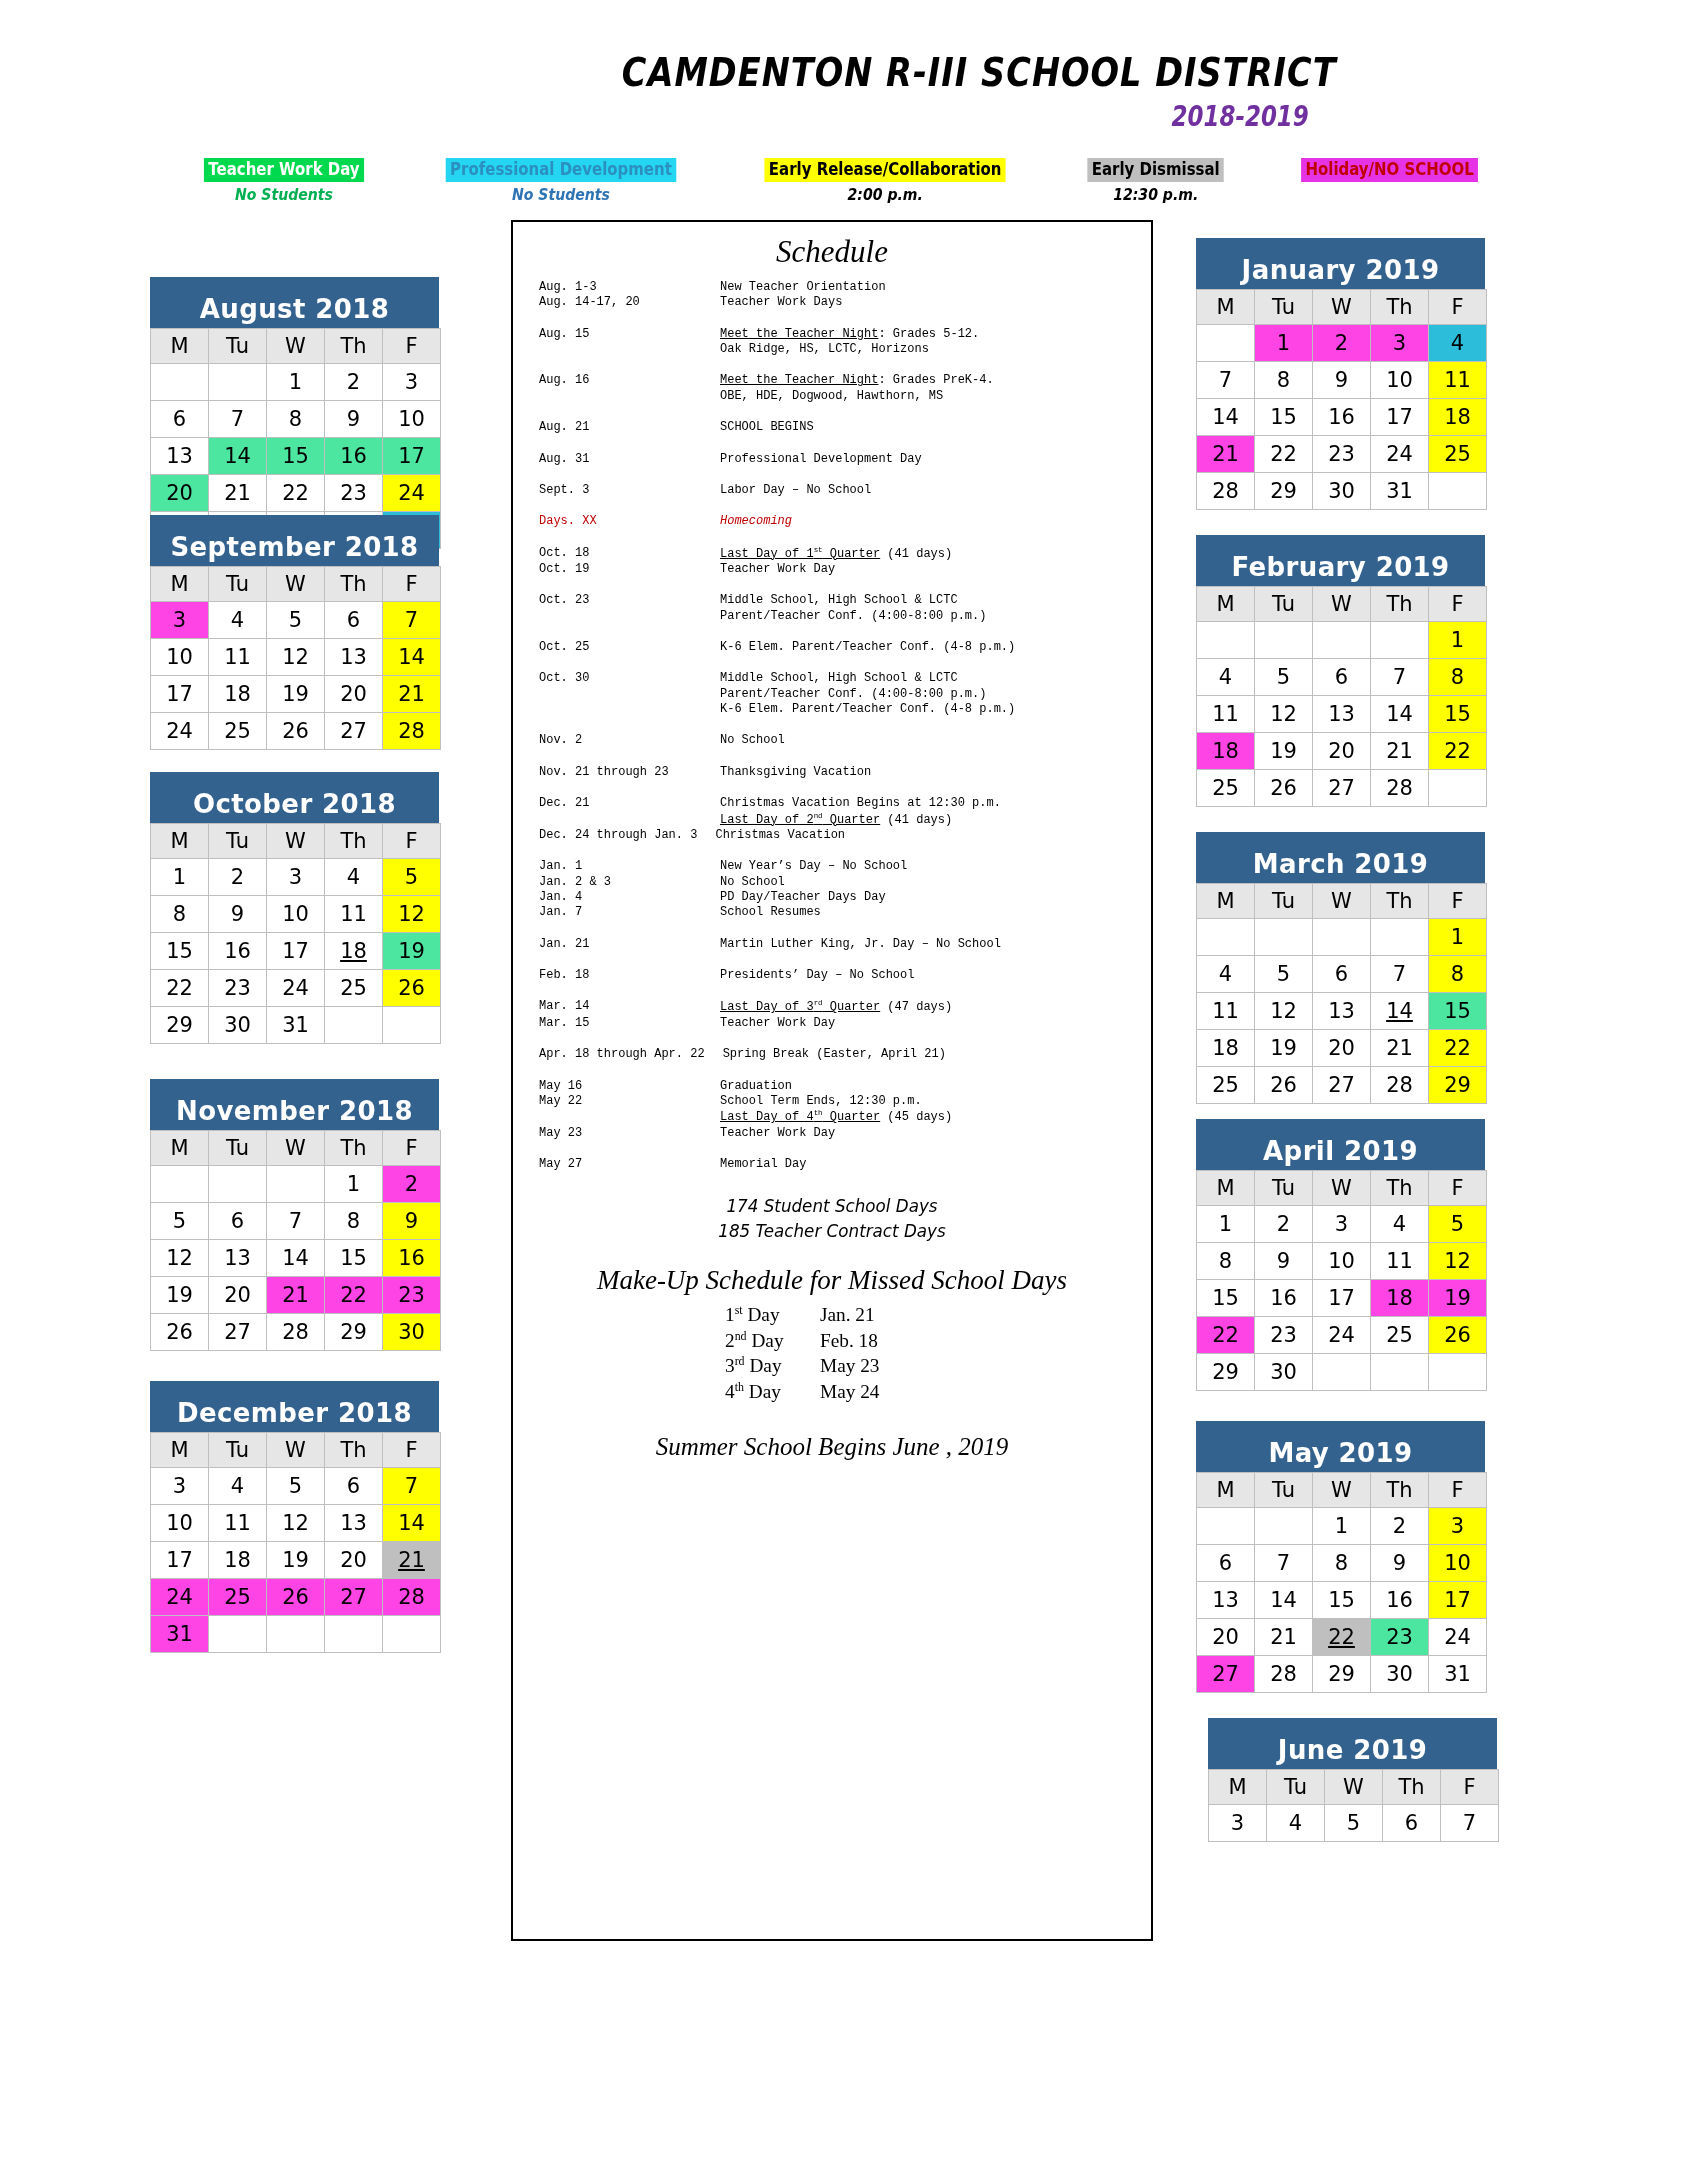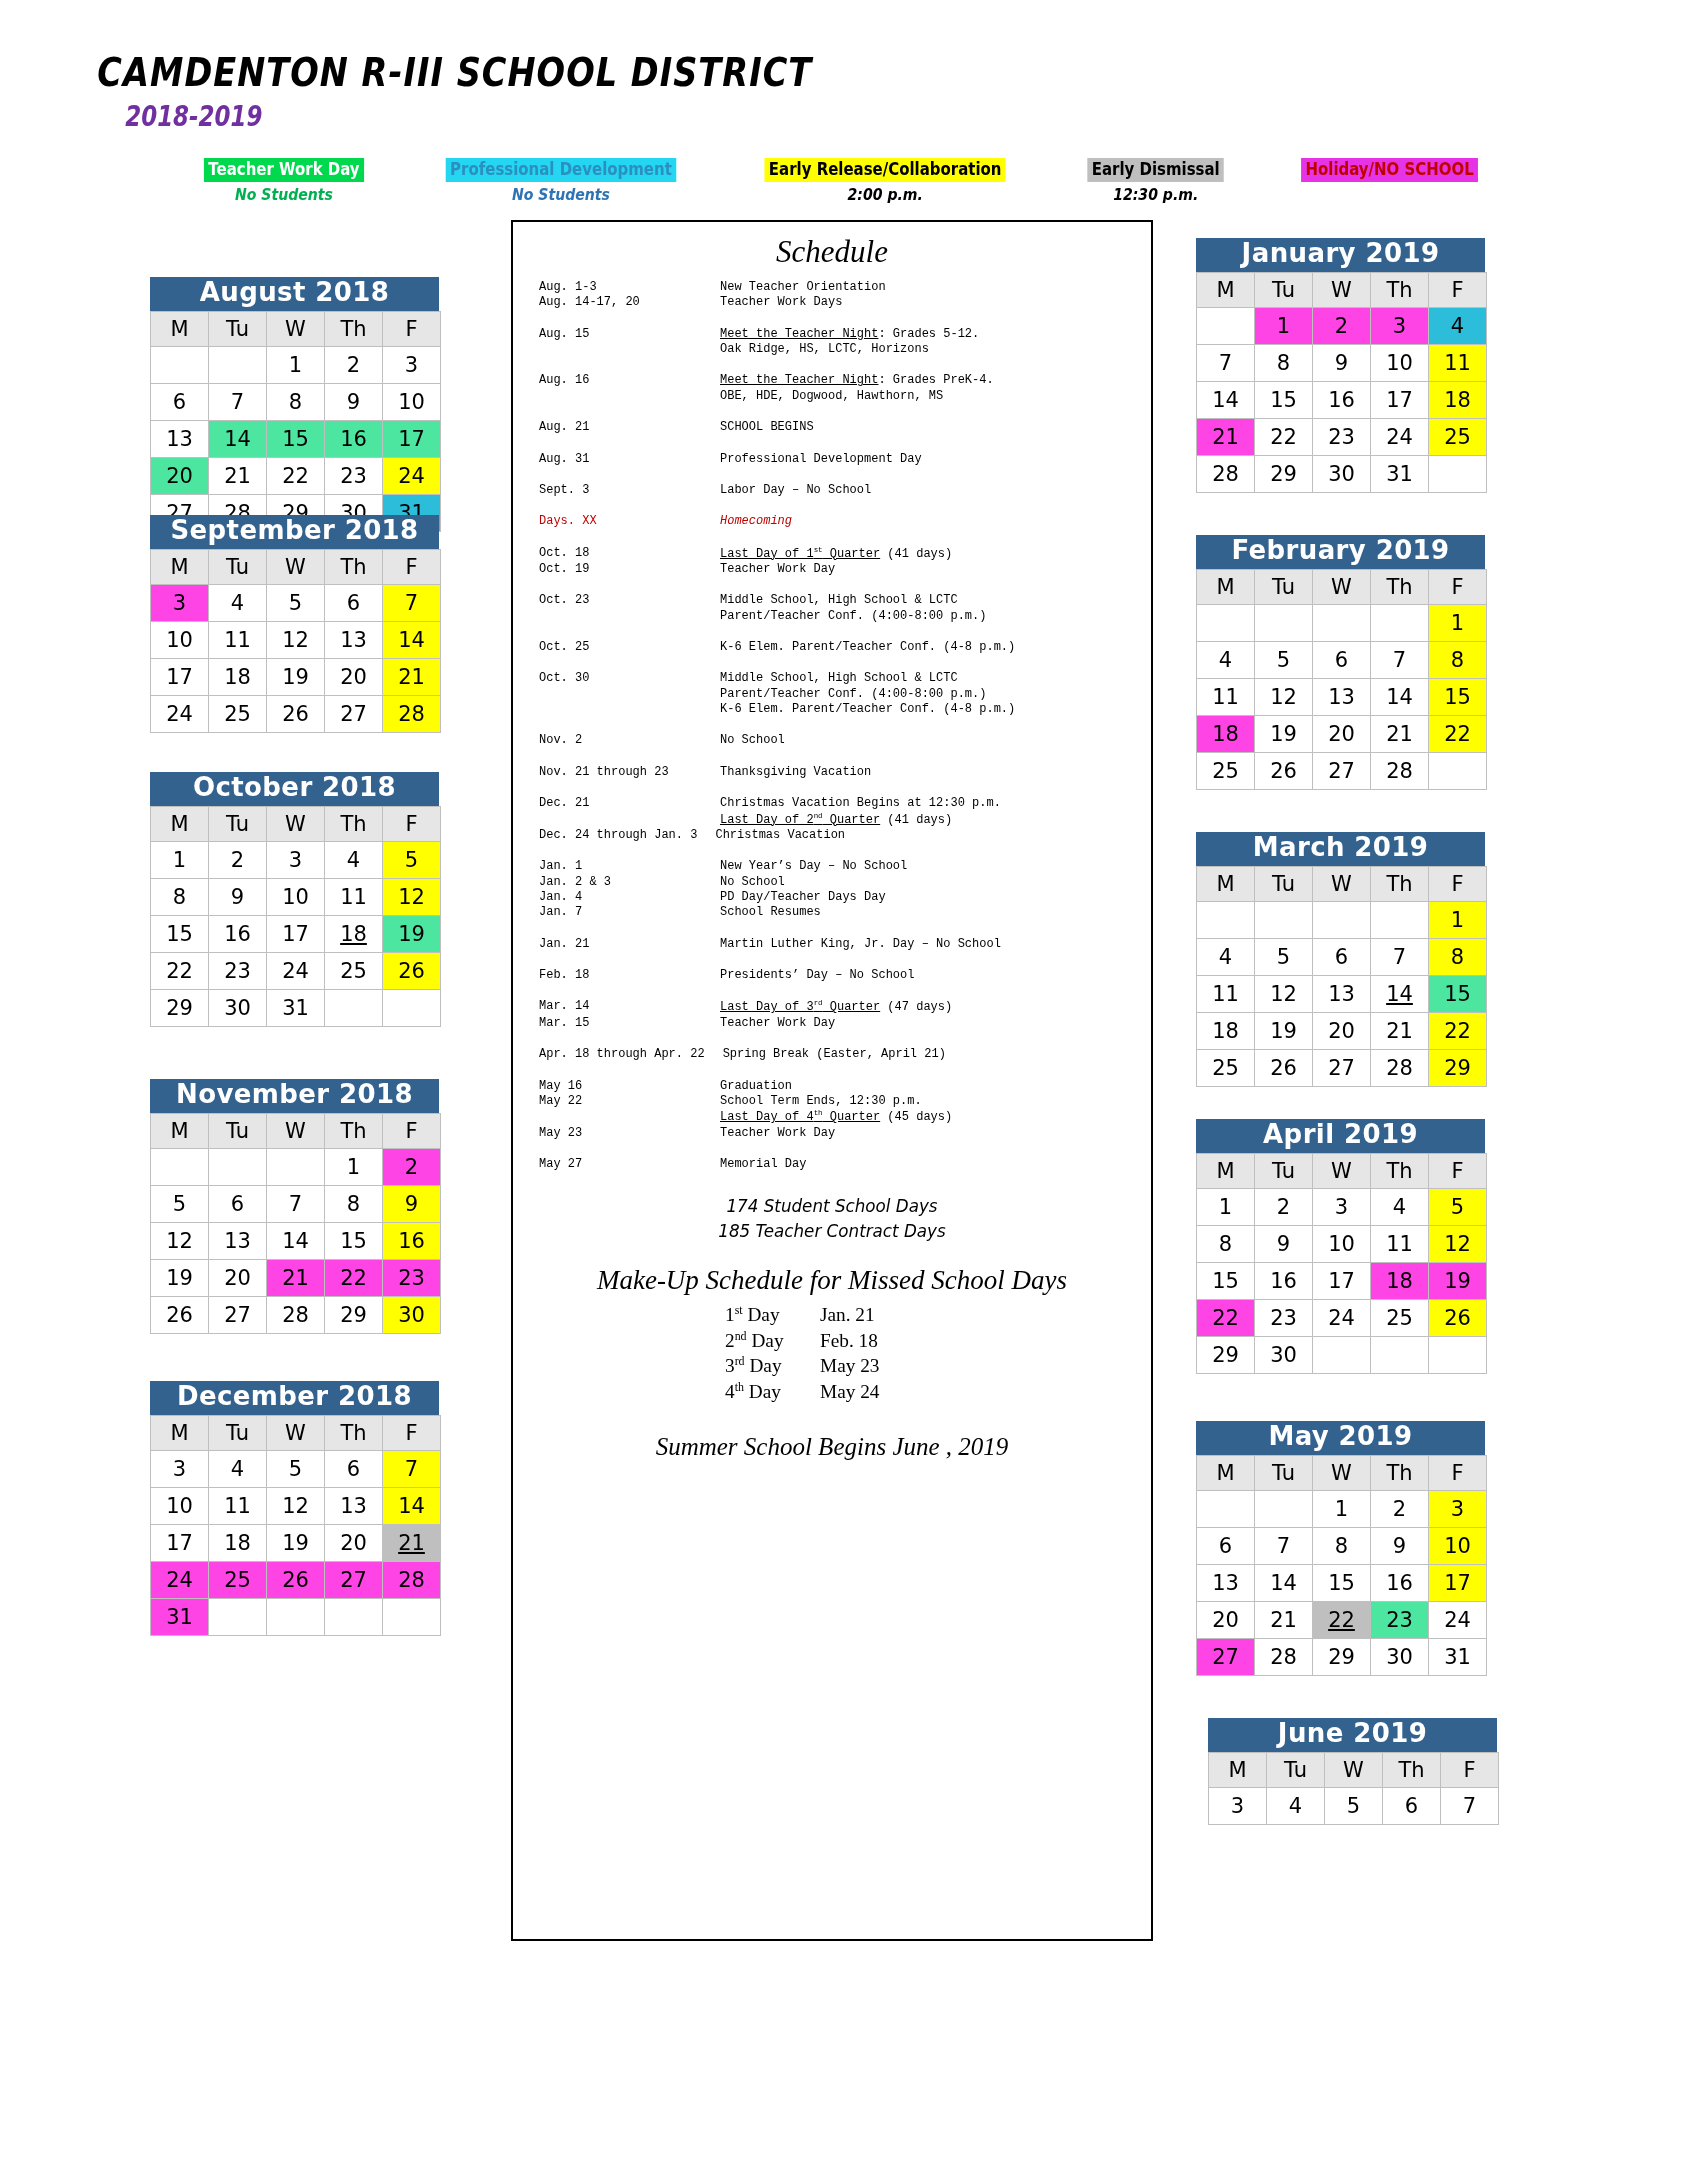--- a/index.html
+++ b/index.html
@@ -14,21 +14,22 @@
     font-family: "Liberation Serif", "DejaVu Serif", serif;
     overflow: hidden;
   }
 
   
   #header {
     position: absolute;
     top: 50px;
     left: 0;
     width: 1391px;
-    text-align: left;
+    text-align: right;
+    padding-left: 43px;
   }
   #district-title {
     font-family: "DejaVu Sans", sans-serif;
     font-style: italic;
     font-weight: bold;
     font-size: 39px;
     letter-spacing: 1.2px;
     color: #000000;
     transform: scaleX(0.86);
     white-space: nowrap;
@@ -81,21 +82,21 @@
     position: absolute;
     width: 289px;
   }
   .month-title {
     background: #33628F;
     color: #ffffff;
     font-family: "DejaVu Sans", sans-serif;
     font-weight: bold;
     font-size: 26px;
     text-align: center;
-    padding: 2px 0 6px 0;
+    padding: 19px 0 6px 0;
     letter-spacing: 0.4px;
     line-height: 1;
   }
   table.cal {
     border-collapse: collapse;
     width: 289px;
     table-layout: fixed;
   }
   table.cal th, table.cal td {
     border: 1px solid #BFBFBF;

